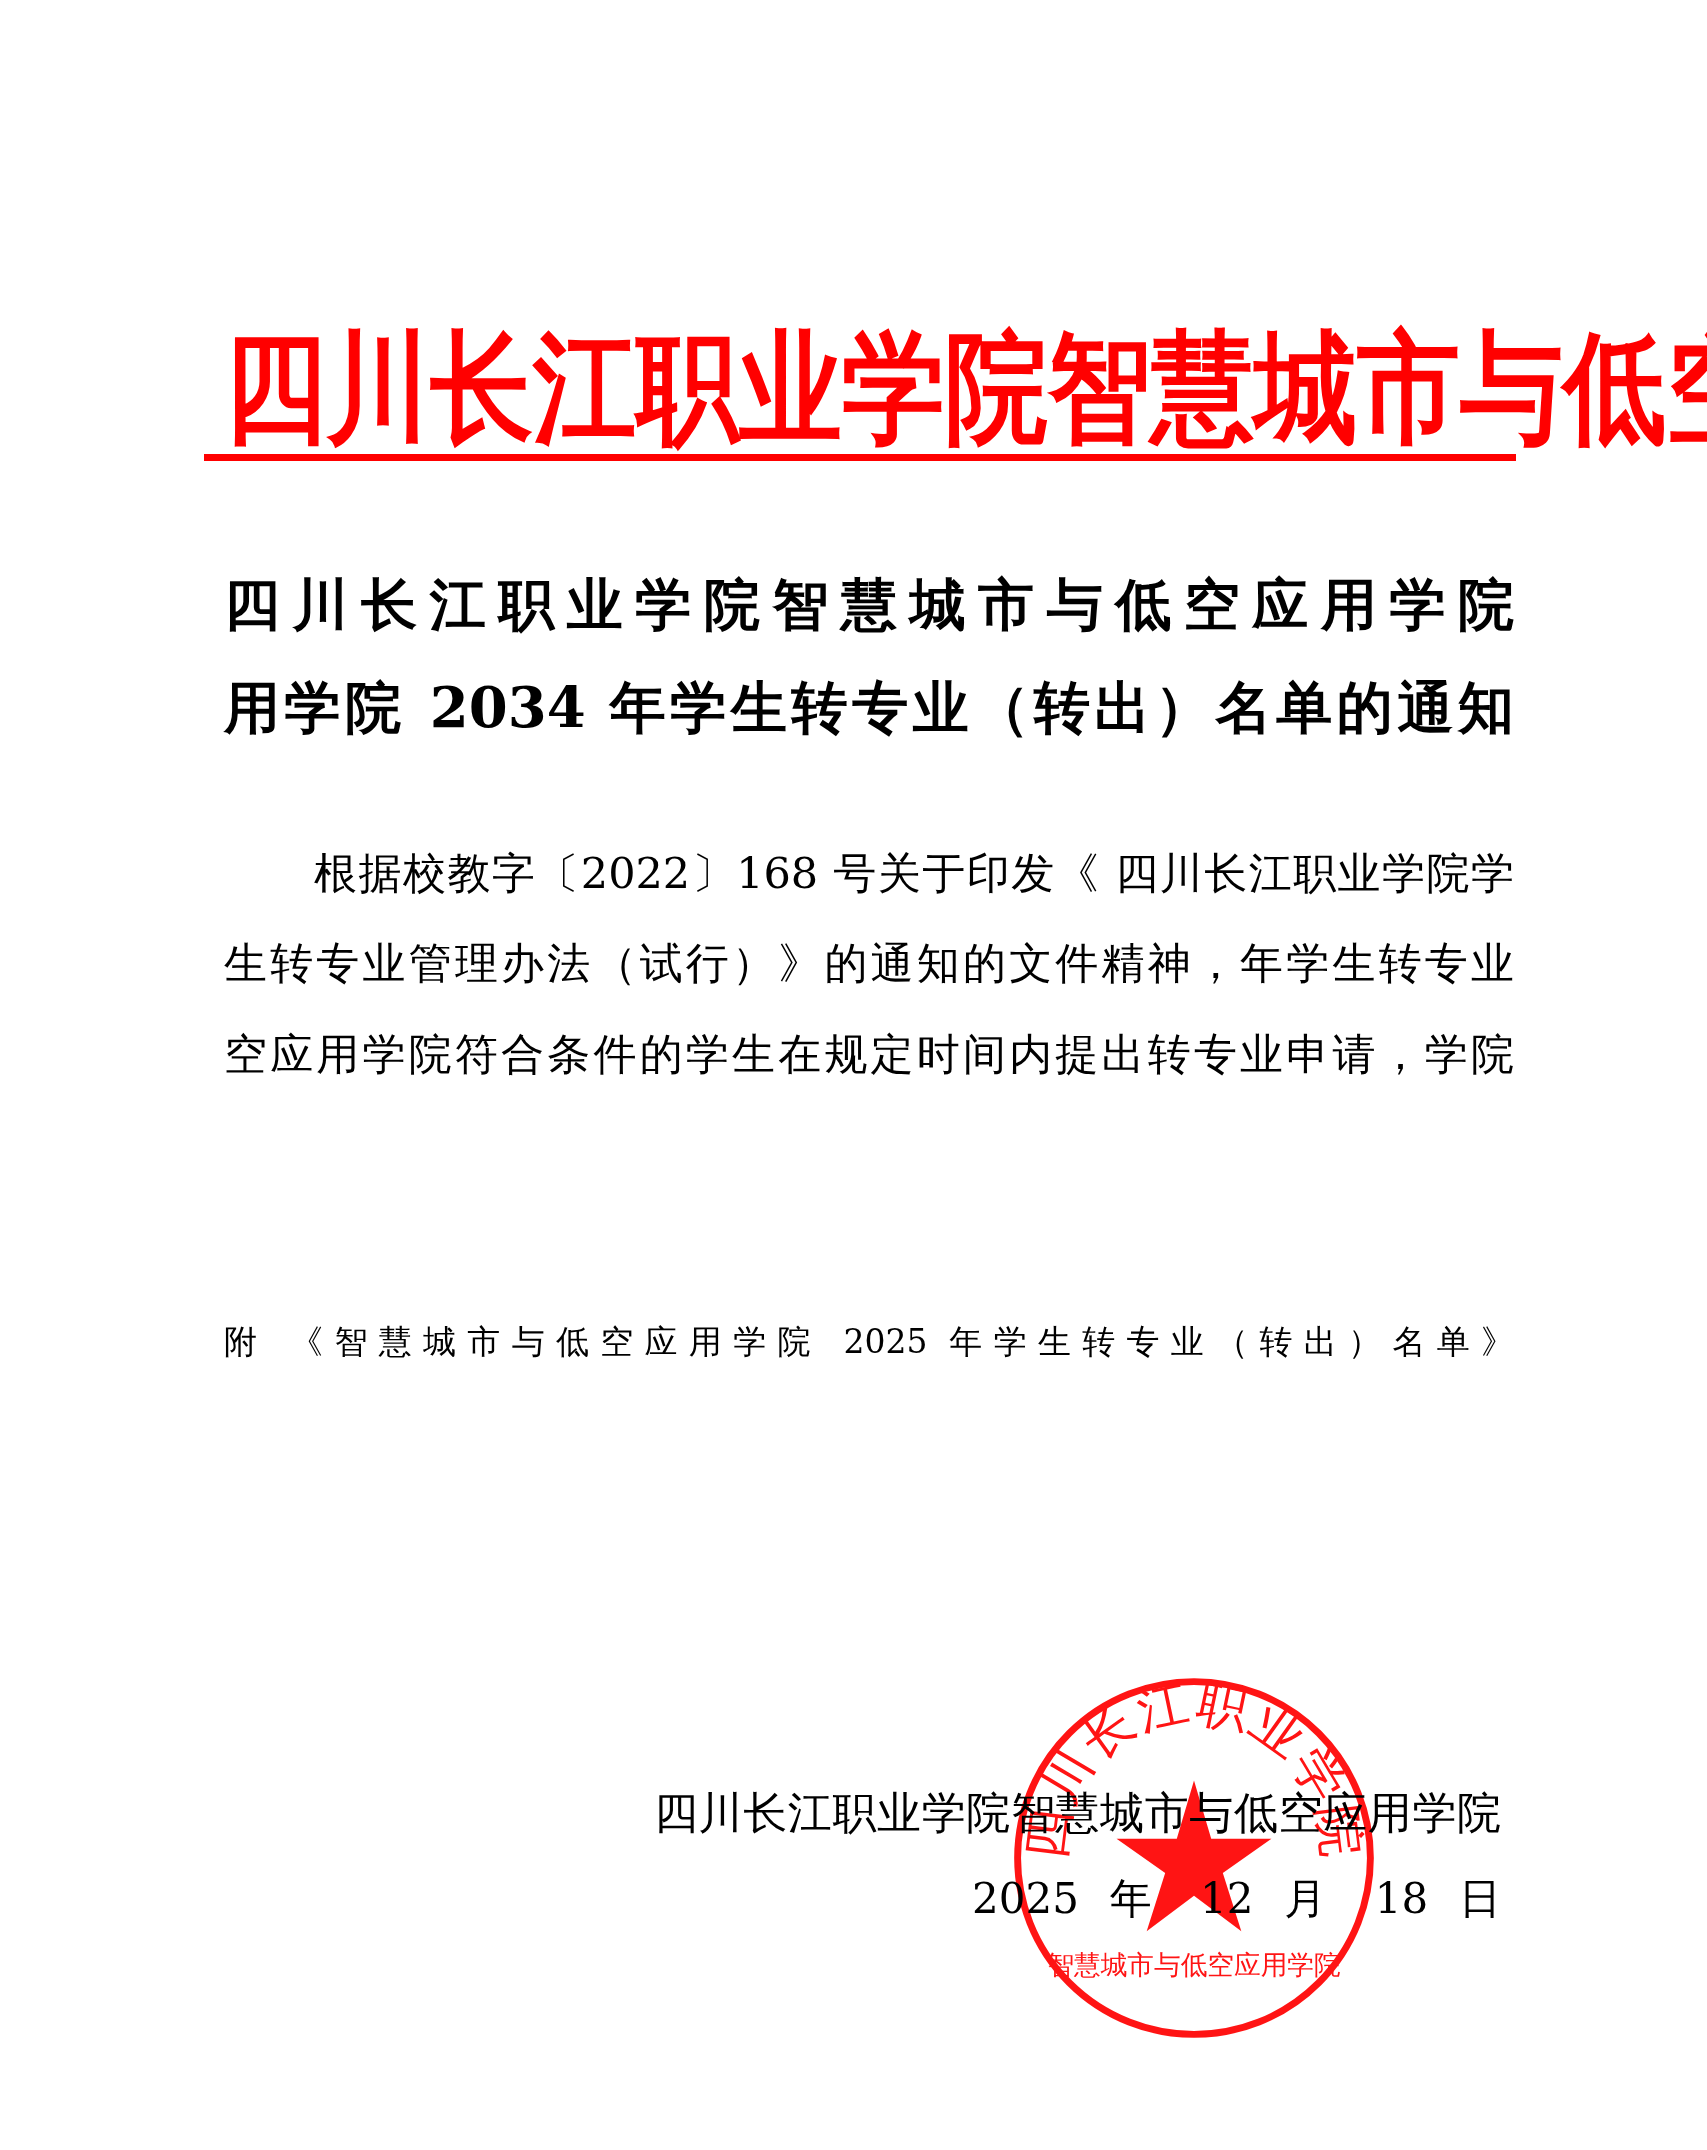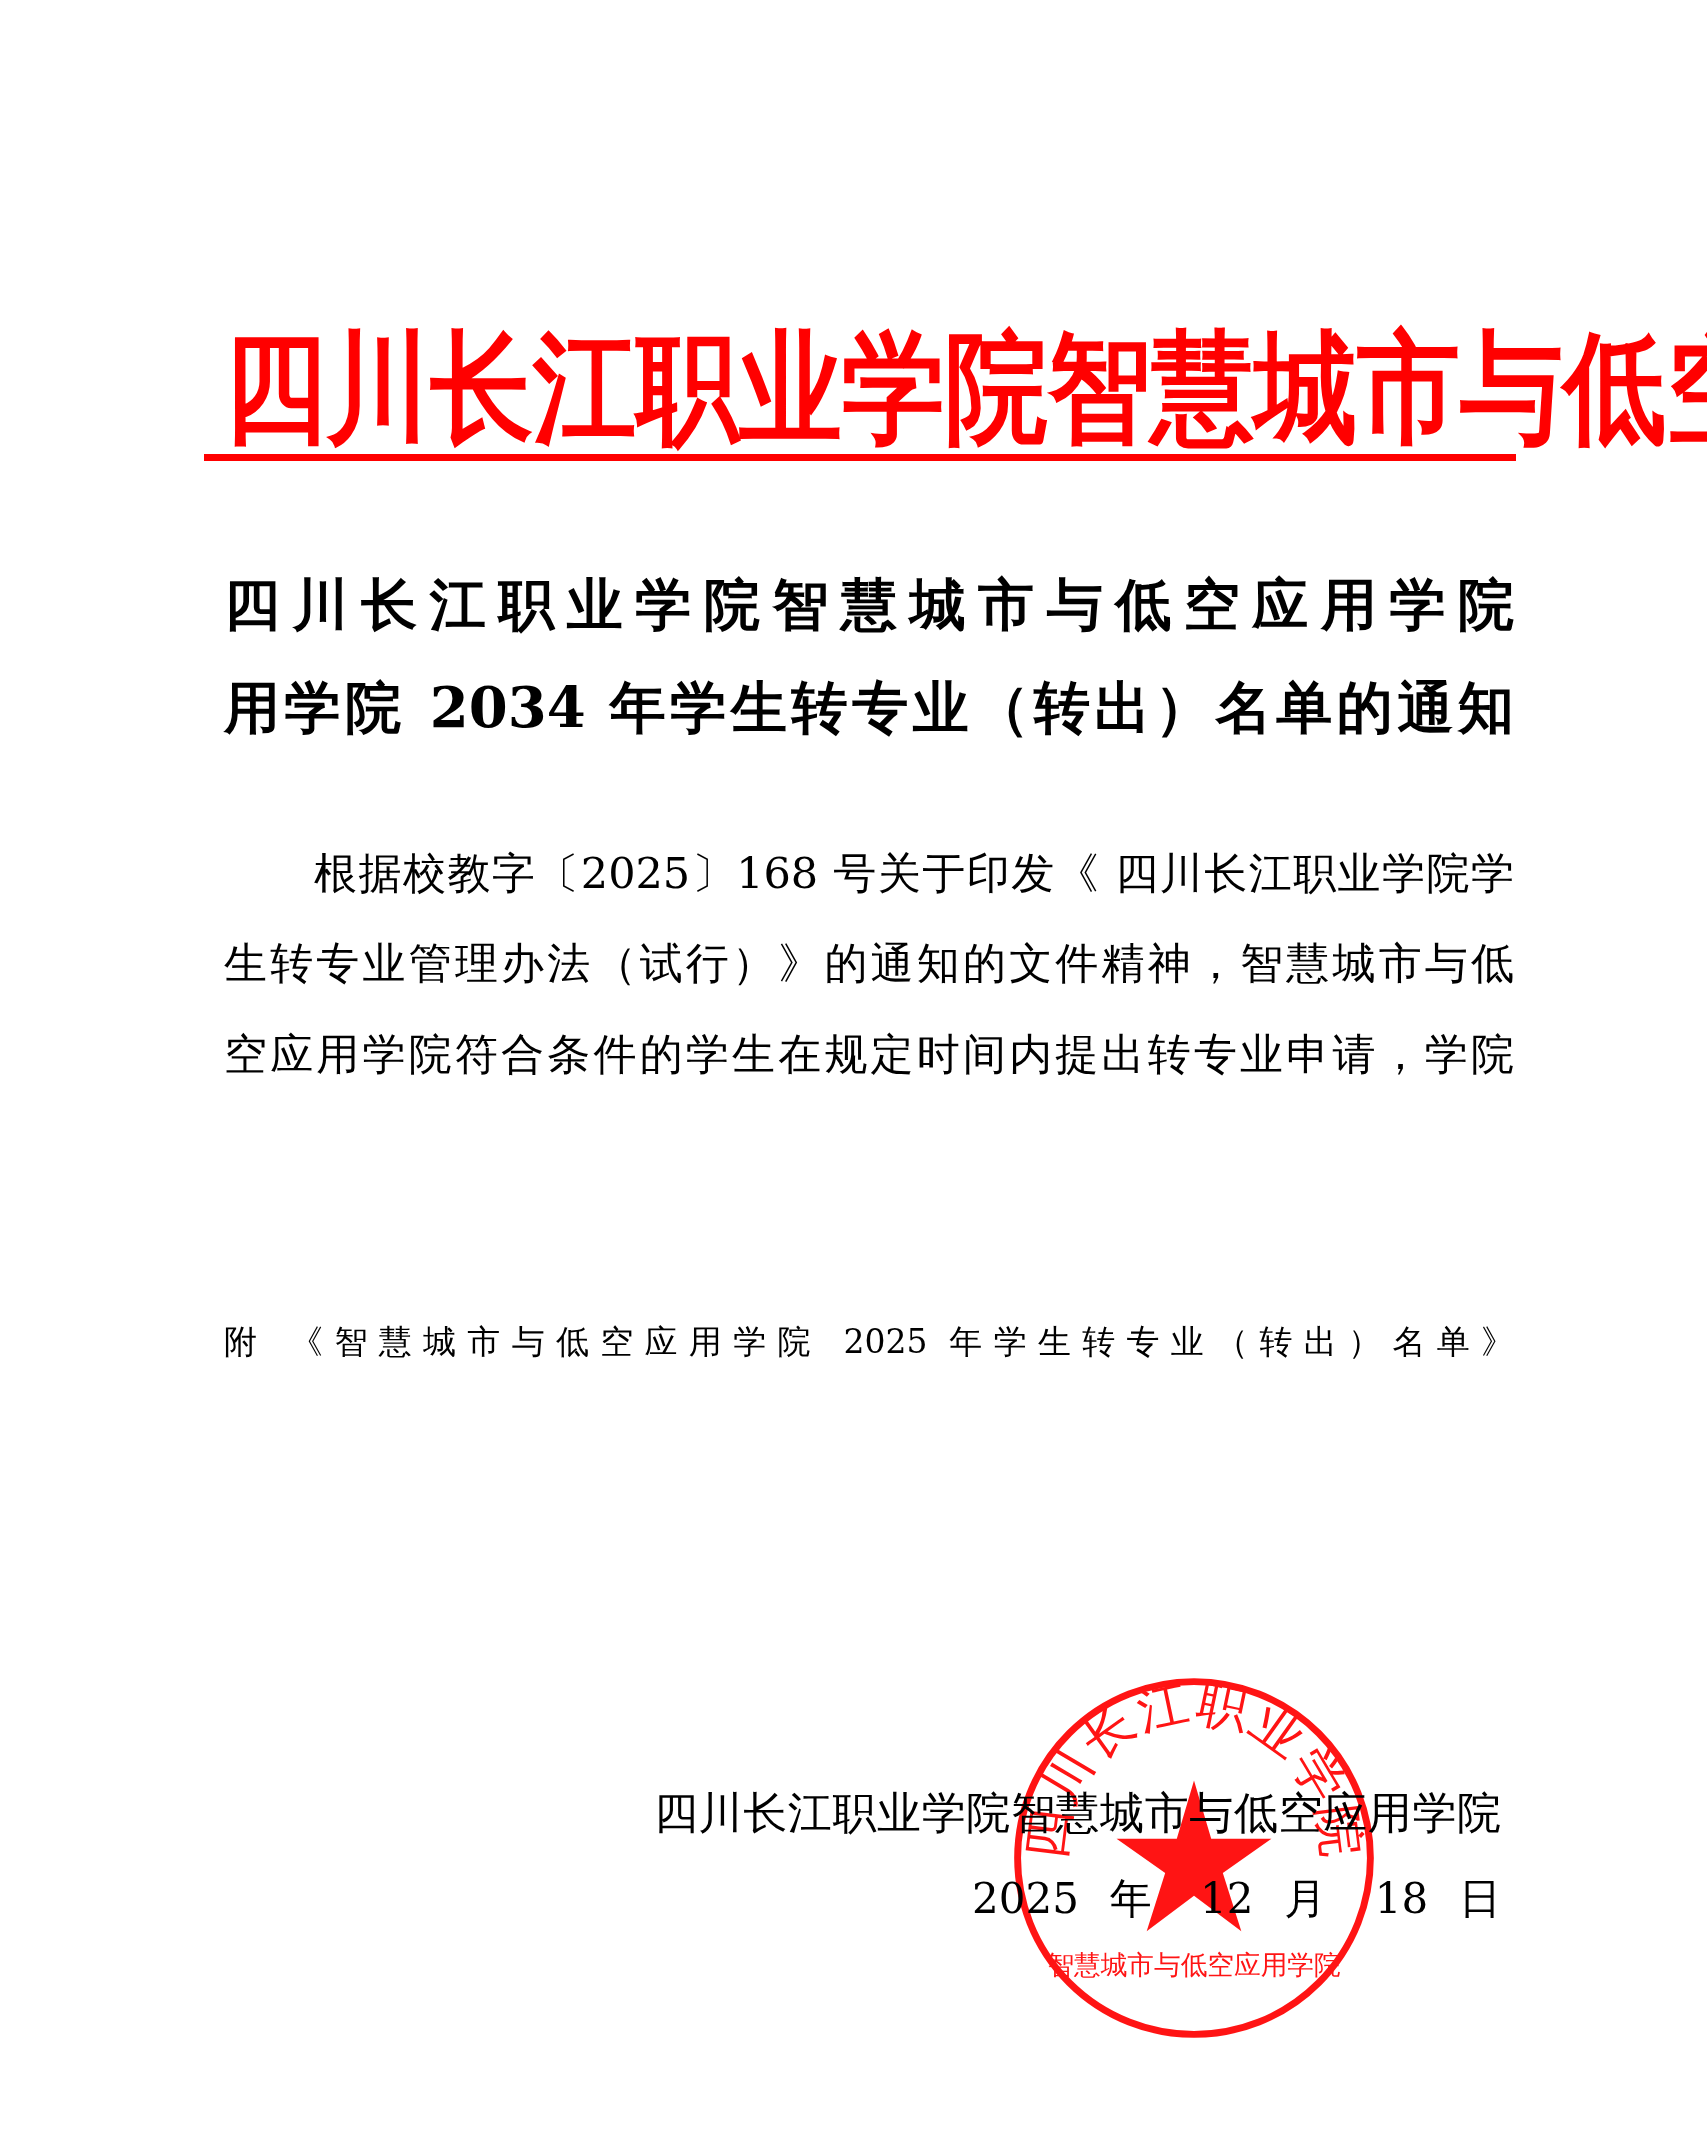--- a/index.html
+++ b/index.html
@@ -78,22 +78,22 @@
       <span>与</span>
       <span>低</span>
       <span>空</span>
     </div>
 
   <div class="red-rule"></div>
 
   <div class="title l1">四川长江职业学院智慧城市与低空应用学院</div>
   <div class="title l2">用学院 2034 年学生转专业（转出）名单的通知</div>
 
-  <div class="body-line first" style="top:843px">根据校教字〔2025〕168 号关于印发《 四川长江职业学院学</div>
-  <div class="body-line" style="top:933px">生转专业管理办法（试行）》的通知的文件精神，智慧城市与低</div>
+  <div class="body-line first" style="top:843px">根据校教字〔2022〕168 号关于印发《 四川长江职业学院学</div>
+  <div class="body-line" style="top:933px">生转专业管理办法（试行）》的通知的文件精神，年学生转专业</div>
   <div class="body-line" style="top:1024px">空应用学院符合条件的学生在规定时间内提出转专业申请，学院</div>
 
   <div class="attachment">附 《智慧城市与低空应用学院 2025 年学生转专业（转出）名单》</div>
 
   <div class="sign-org">四川长江职业学院智慧城市与低空应用学院</div>
   <div class="sign-date">2025 年 12 月 18 日</div>
 
   <svg class="stamp" viewBox="0 0 860 860">
     <defs>
       <path id="arcPath" d="M 150 520 A 300 300 0 1 1 710 520"></path>

